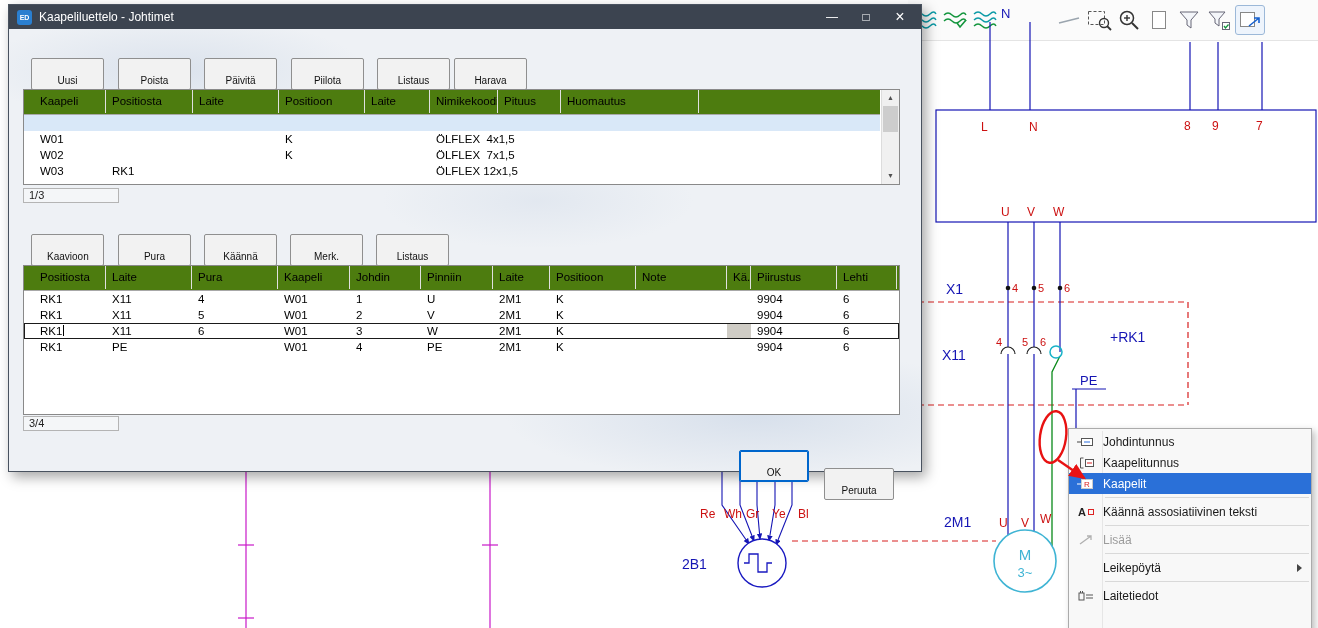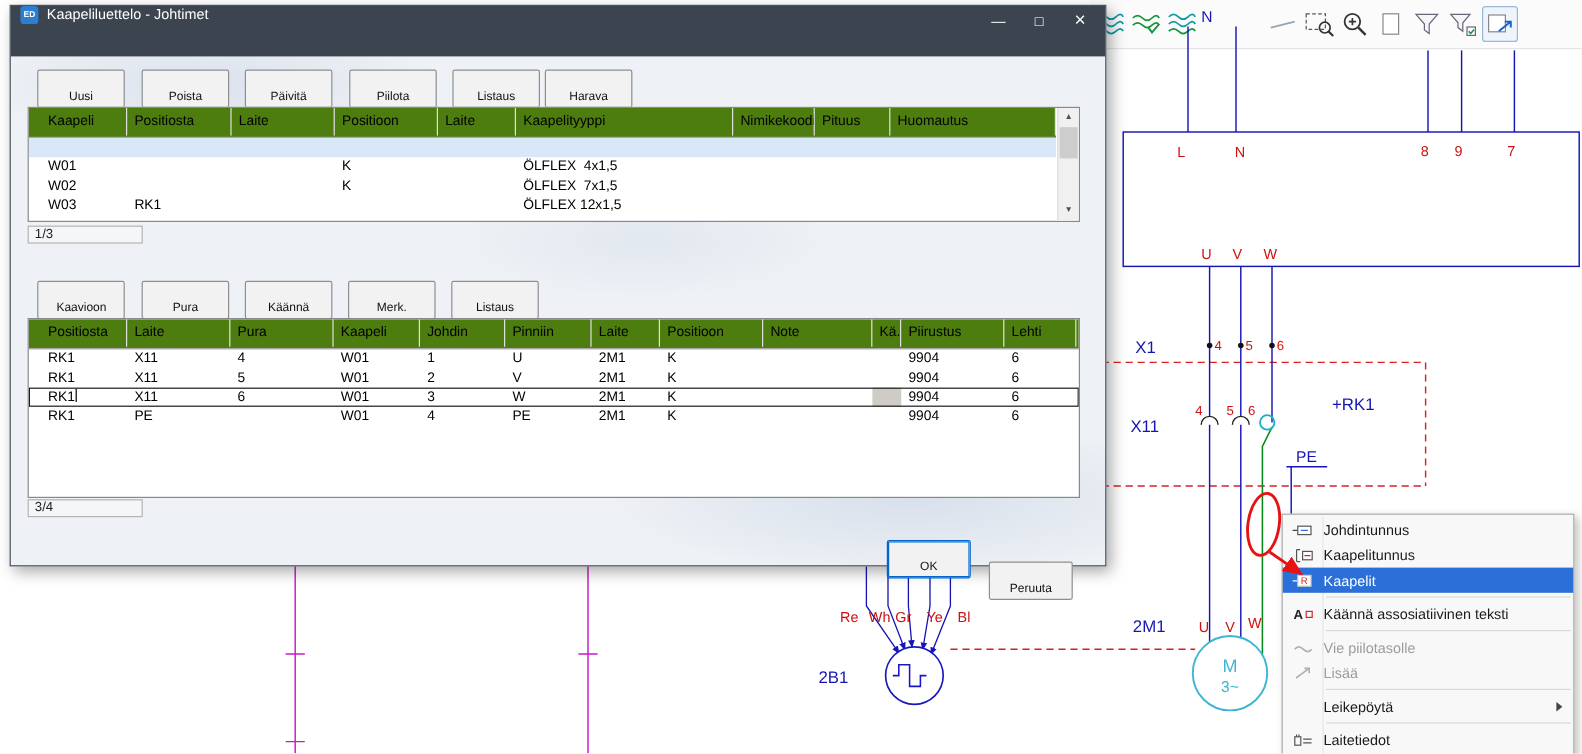--- a/index.html
+++ b/index.html
@@ -25,21 +25,21 @@
   .tc{fill:#3fb4d4}
 
   
   .dialog{position:absolute;left:8px;top:4px;width:912px;height:466px;z-index:10;
           border:1px solid #49525f;box-shadow:4px 5px 12px rgba(0,0,0,.35);
           background:
             radial-gradient(ellipse 320px 90px at 18% 14%, rgba(188,203,224,.38), transparent 60%),
             radial-gradient(ellipse 420px 110px at 82% 88%, rgba(184,200,222,.42), transparent 60%),
             radial-gradient(ellipse 260px 80px at 58% 42%, rgba(199,211,228,.30), transparent 60%),
             #eef1f5}
-  .titlebar{height:42px;background:#3c4450;display:flex;align-items:flex-start;padding-left:8px;color:#fff}
+  .titlebar{height:24px;background:#3c4450;display:flex;align-items:center;padding-left:8px;color:#fff}
   .appicon{width:15px;height:15px;background:#2a7fd0;border-radius:3px;color:#fff;font-size:7px;
            font-weight:bold;text-align:center;line-height:15px;flex:none}
   .wtitle{margin-left:7px;font-size:12px;flex:1 1 auto;white-space:nowrap;overflow:hidden}
   .winbtn{width:34px;height:26px;line-height:26px;text-align:center;font-size:12px;color:#fff;flex:none;cursor:default}
   .winbtn.close{font-size:16px;margin-right:4px}
 
   .btn{position:absolute;width:73px;height:17px;background:#f2f2f2;border:1px solid #8f8f8f;border-radius:2px;
        font-family:"Liberation Sans",sans-serif;font-size:10px;line-height:14px;padding:15px;color:#111}
   .btn.small{width:70px}
   .btn.focus{border-color:#0066cc;box-shadow:inset 0 0 0 1px #0066cc}
@@ -266,21 +266,20 @@
     <button class="btn" style="left:368px;top:53px">Listaus</button>
     <button class="btn" style="left:445px;top:53px">Harava</button>
 
     <div class="grid t1" style="left:14px;top:84px;width:875px;height:94px">
       <div class="ghead">
         <span class="hc cc0">Kaapeli</span>
           <span class="hc cc1">Positiosta</span>
           <span class="hc cc2">Laite</span>
           <span class="hc cc3">Positioon</span>
           <span class="hc cc4">Laite</span>
-          <span class="hc cc5">Kaapelityyppi</span>
           <span class="hc cc6">Nimikekoodi</span>
           <span class="hc cc7">Pituus</span>
           <span class="hc cc8">Huomautus</span>
       </div>
       <div class="trow rowsel">
         <span class="cl cc0"></span>
           <span class="cl cc1"></span>
           <span class="cl cc2"></span>
           <span class="cl cc3"></span>
           <span class="cl cc4"></span>
@@ -452,28 +451,20 @@
             <text x="1" y="11" font-size="11" font-weight="bold" fill="#222">A</text>
             <rect x="11.5" y="4.5" width="5" height="5" fill="none" stroke="#d22"></rect>
           </svg>
         </span>
       <span class="clabel">Käännä assosiatiivinen teksti</span>
     </div>
     <div class="csep"></div>
     <div class="citem dis">
       <span class="cicon">
           <svg width="18" height="14">
-            <path d="M2,8 q3,-4 7,0 t7,0" fill="none" stroke="#b0b0b0" stroke-width="1.5"></path>
-          </svg>
-        </span>
-      <span class="clabel">Vie piilotasolle</span>
-    </div>
-    <div class="citem dis">
-      <span class="cicon">
-          <svg width="18" height="14">
             <path d="M3,11 L14,3 M10,3 h4 v4" fill="none" stroke="#b0b0b0" stroke-width="1.3"></path>
           </svg>
         </span>
       <span class="clabel">Lisää</span>
     </div>
     <div class="csep"></div>
     <div class="citem">
       <span class="cicon"></span>
       <span class="clabel">Leikepöytä</span>
       <span class="subarrow"></span>

